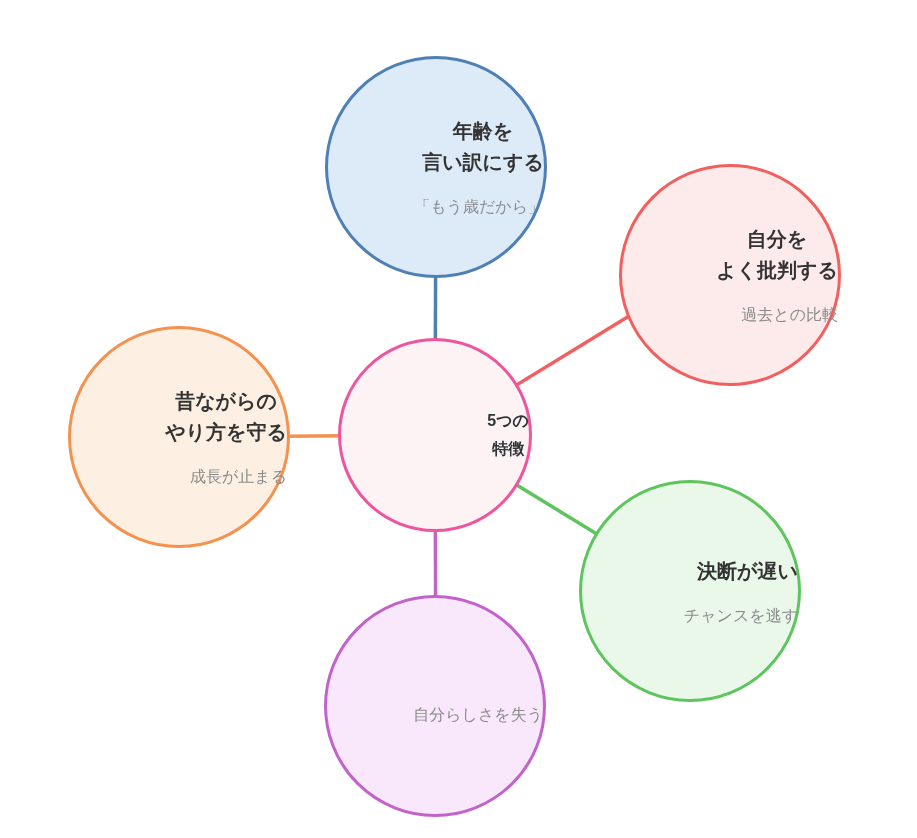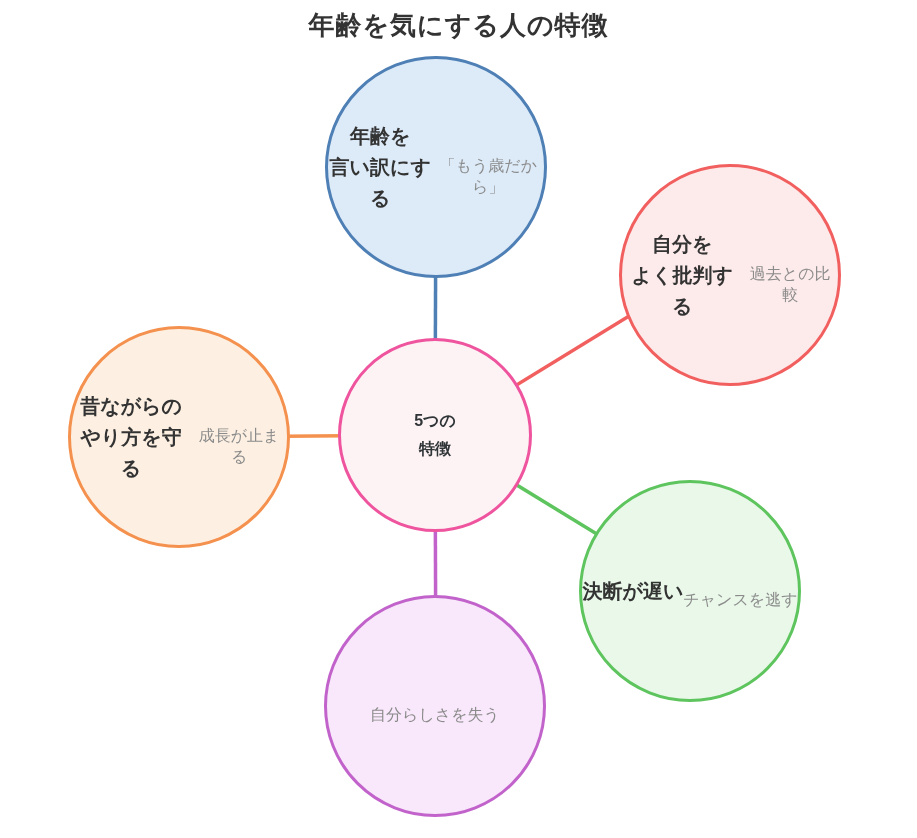--- a/index.html
+++ b/index.html
@@ -36,21 +36,22 @@
   svg.connectors line {
     stroke-width: 3.5;
     stroke-linecap: butt;
   }
   .node {
     position: absolute;
     border-radius: 50%;
     border: 3px solid transparent;
     box-sizing: border-box;
     display: flex;
-    align-items: center;
+    flex-direction: column;
+    align-items: flex-end;
     justify-content: center;
     text-align: center;
   }
   .node-satellite {
     width: 222px;
     height: 222px;
   }
   .node-center {
     left: 338px;
     top: 338px;
@@ -81,21 +82,20 @@
     color: #8b8b8b;
     margin-top: 19px;
     line-height: 1.3;
   }
 </style>
 </head>
 <body>
 
 <div class="canvas">
 
-  <div class="diagram-title">年齢を気にする人の特徴</div>
 
   <svg class="connectors" viewBox="0 0 917 838" xmlns="http://www.w3.org/2000/svg">
     <line x1="435" y1="435" x2="436" y2="167" style="stroke: rgb(78, 127, 181);"></line>
     <line x1="435" y1="435" x2="696" y2="275" style="stroke: rgb(242, 95, 95);"></line>
     <line x1="435" y1="435" x2="690" y2="591" style="stroke: rgb(94, 197, 94);"></line>
     <line x1="435" y1="435" x2="436" y2="706" style="stroke: rgb(194, 99, 203);"></line>
     <line x1="435" y1="435" x2="179" y2="437" style="stroke: rgb(245, 145, 78);"></line>
   </svg>
 
   <div class="node node-satellite node-top" style="border-color: rgb(78, 127, 181); background-color: rgb(221, 235, 249);">

